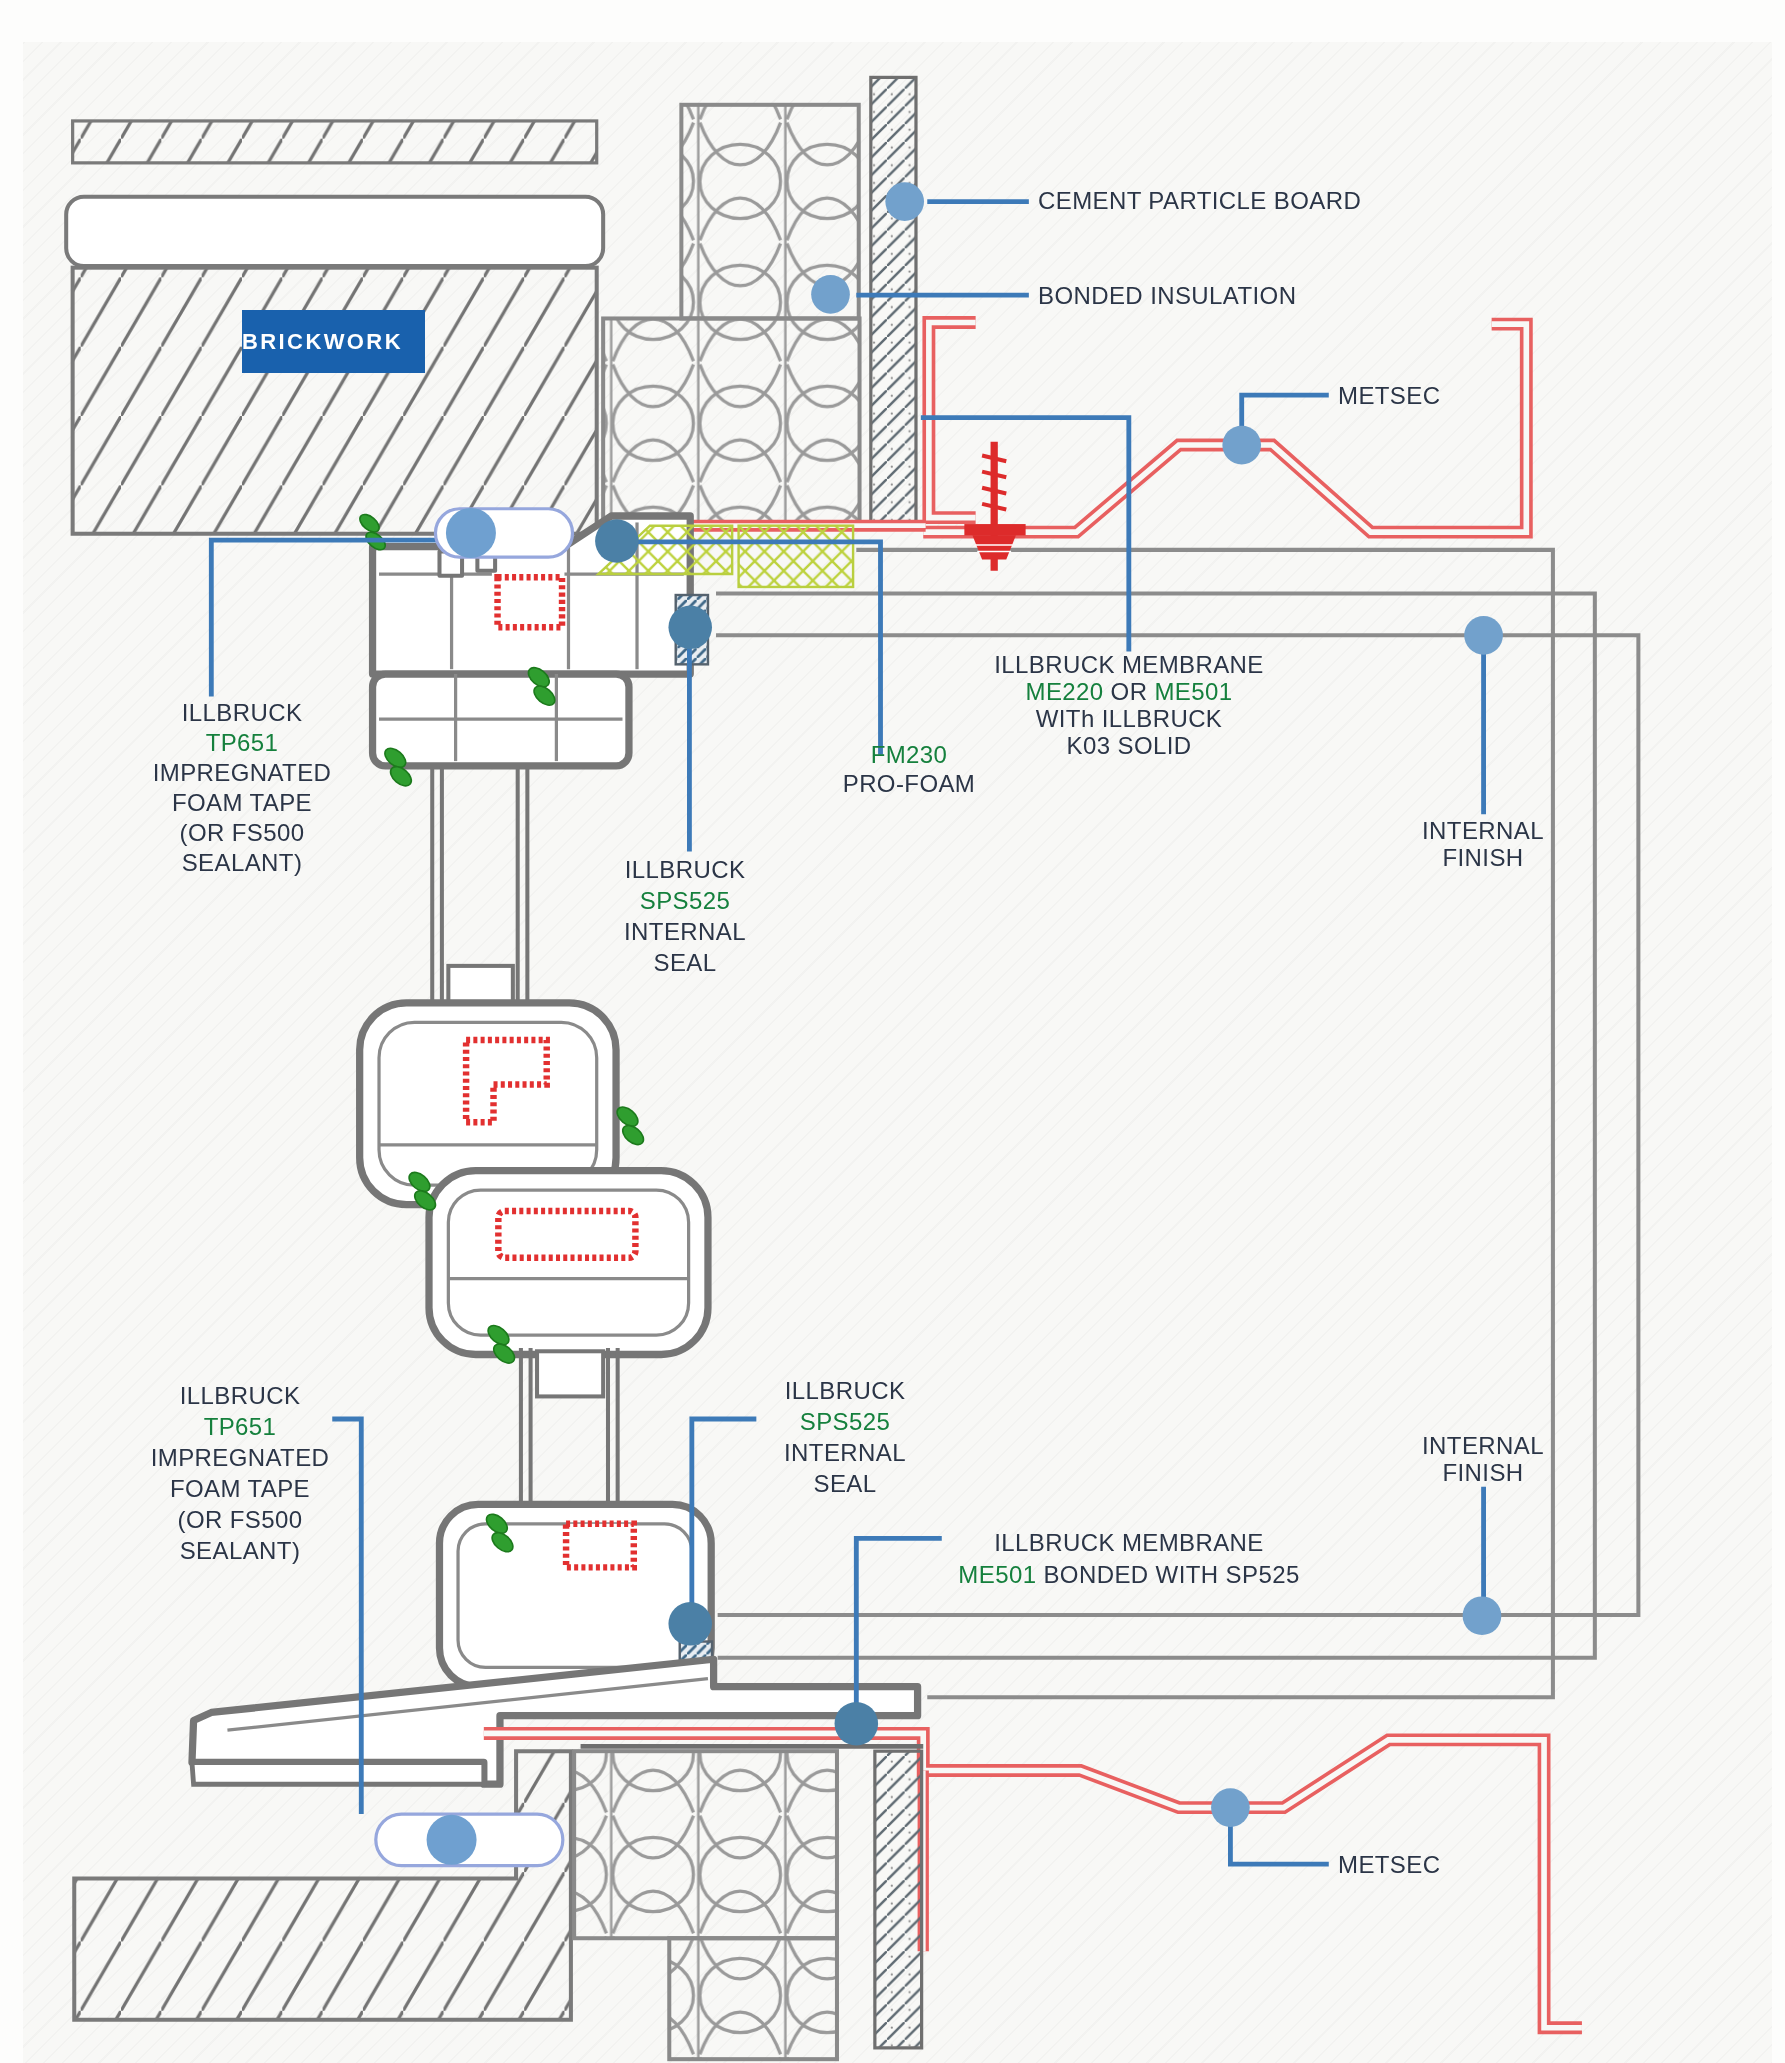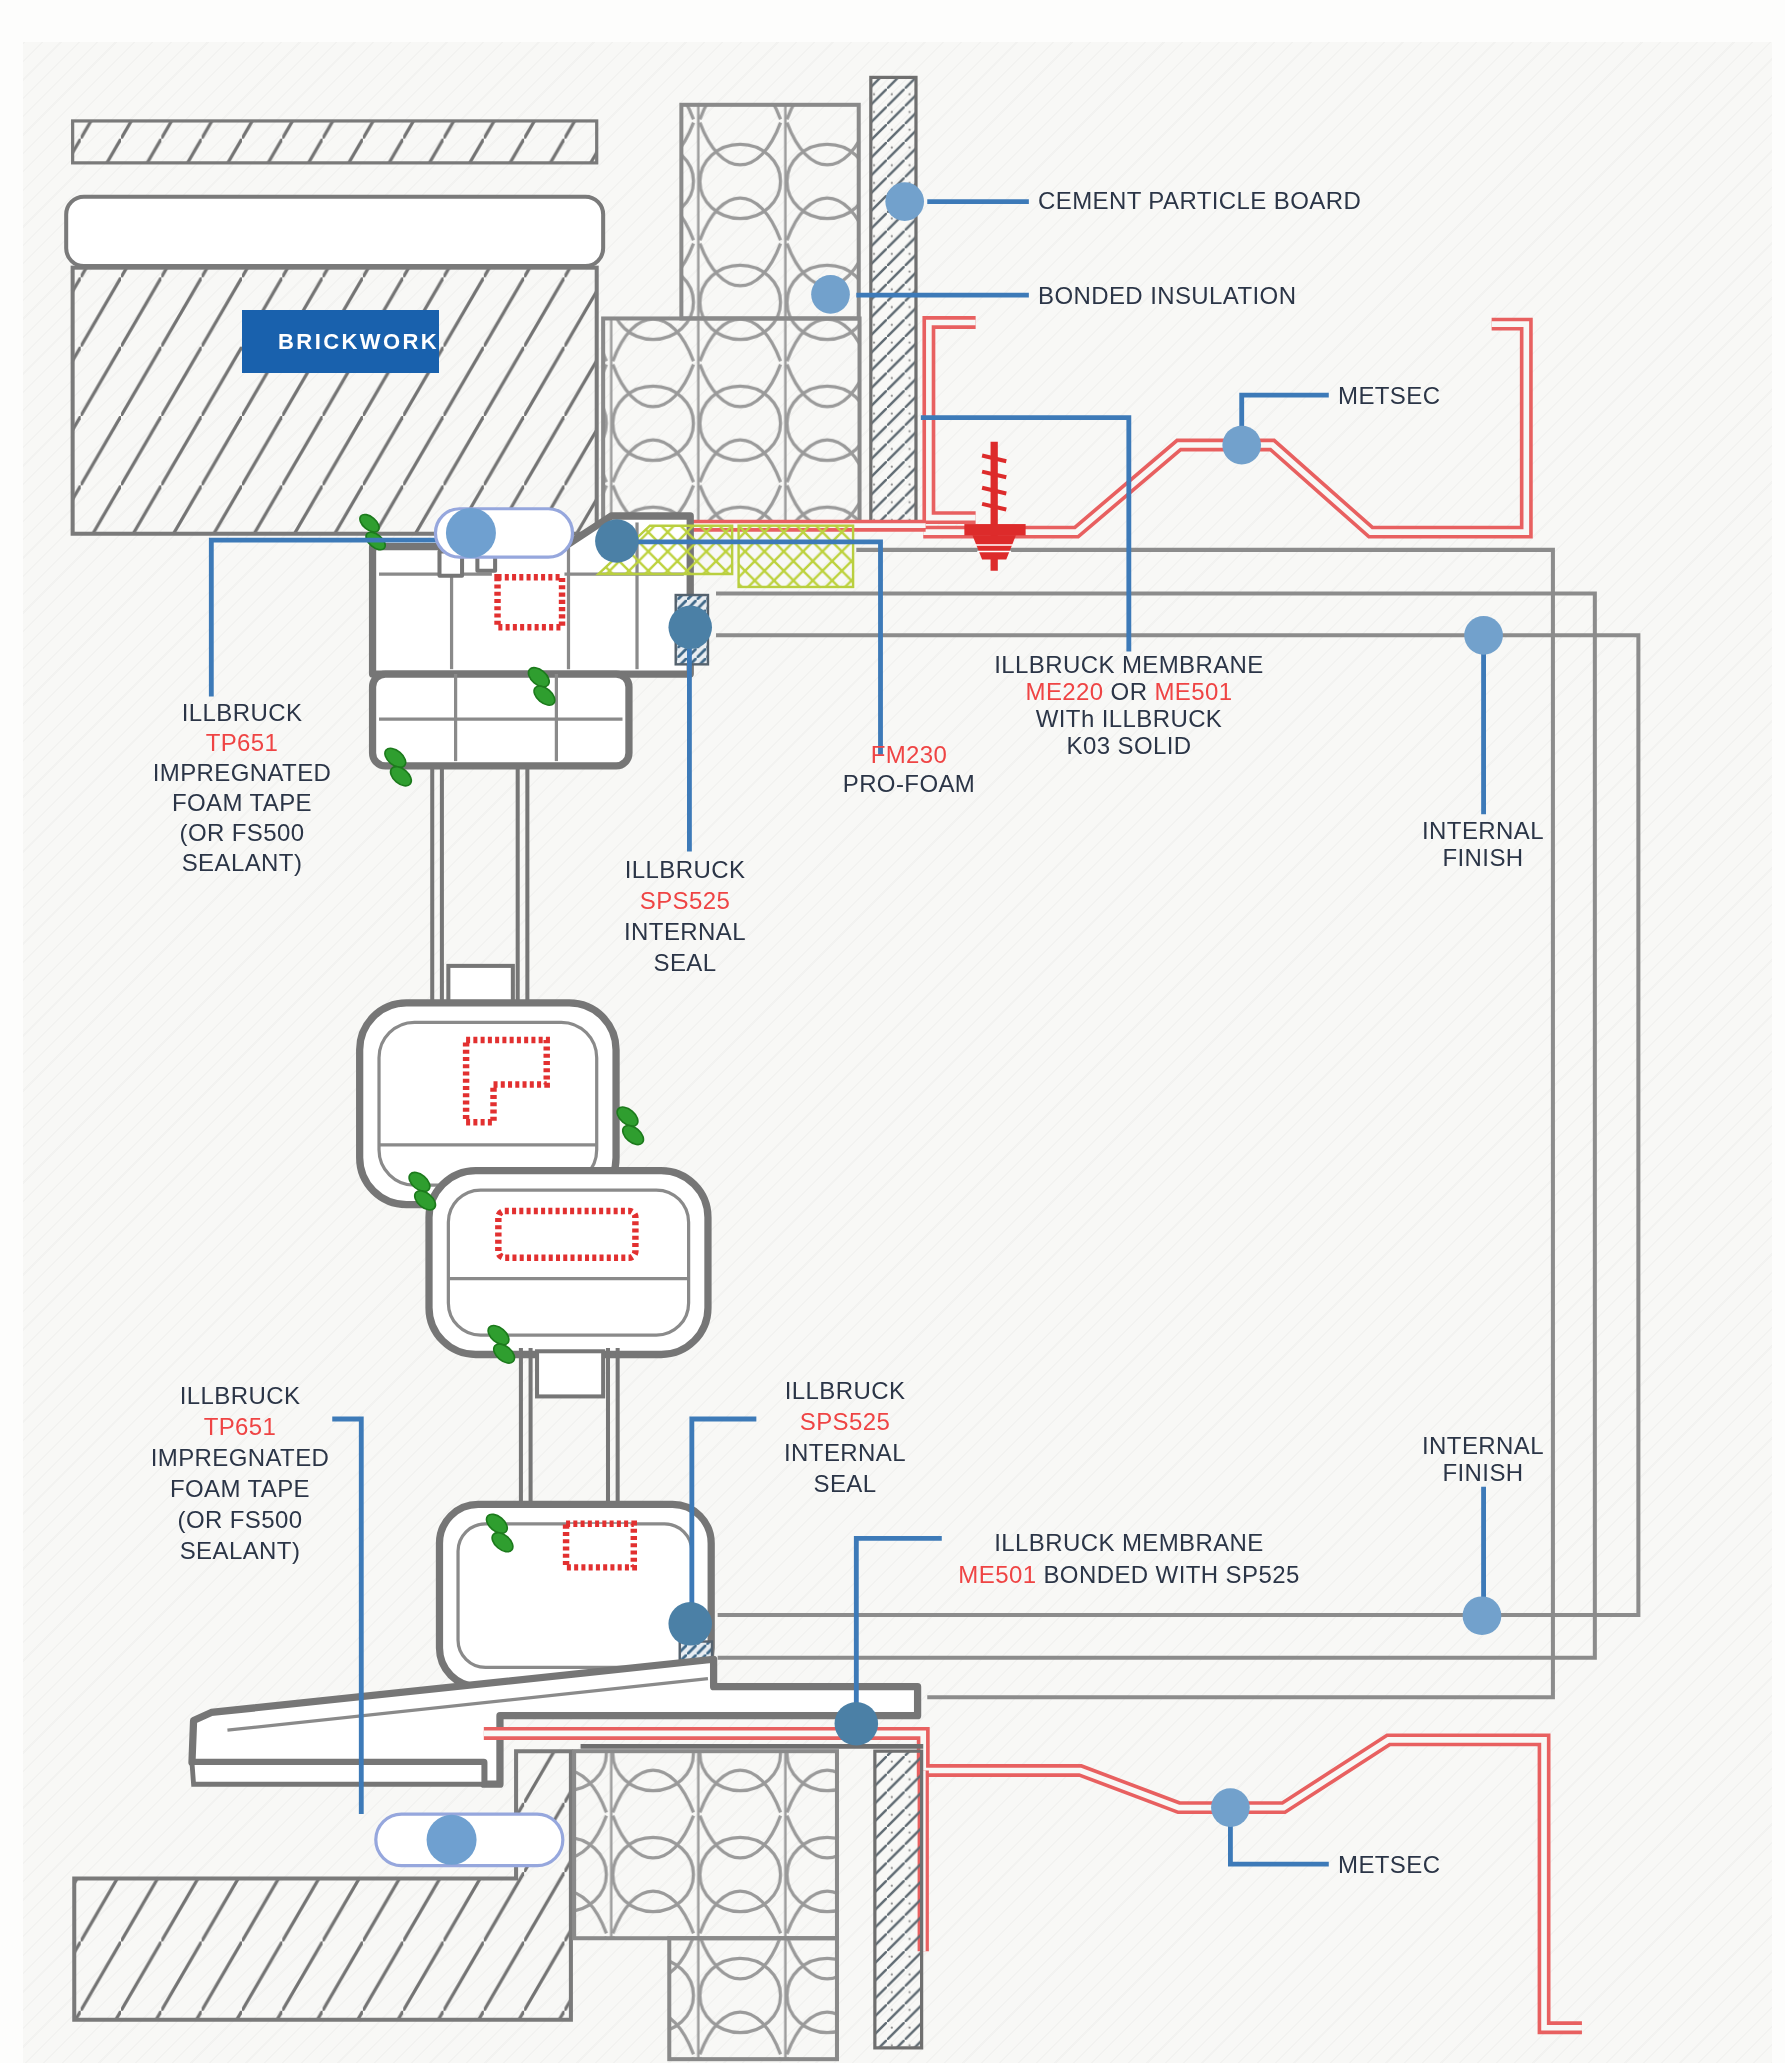--- a/index.html
+++ b/index.html
@@ -15,24 +15,24 @@
       #f8f8f6;
   }
   svg.draw{position:absolute;left:0;top:0;}
   .lbl{
     position:absolute;font-weight:normal;color:#2b3547;
     font-size:24px;line-height:31px;text-align:center;
     letter-spacing:0.4px;white-space:nowrap;
   }
   .lbl.left{text-align:left;}
   .lbl.centered{transform:translateX(-50%);}
-  .blue{color:#ef4444;}
+  .blue{color:#15803d;}
   .badge{
-    position:absolute;left:242px;top:310px;width:197px;height:63px;
-    background:#1961ad;color:#ffffff;display:flex;align-items:center;justify-content:flex-end;
+    position:absolute;left:242px;top:310px;width:183px;height:63px;
+    background:#1961ad;color:#ffffff;display:flex;align-items:center;justify-content:flex-start;
     font-weight:bold;font-size:22px;letter-spacing:2.4px;
   }
 </style>
 </head>
 <body>
 
 <div class="canvas">
   <div class="sheet"></div>
 
   <svg class="draw" width="1786" height="2064" viewBox="0 0 2215 2560">

